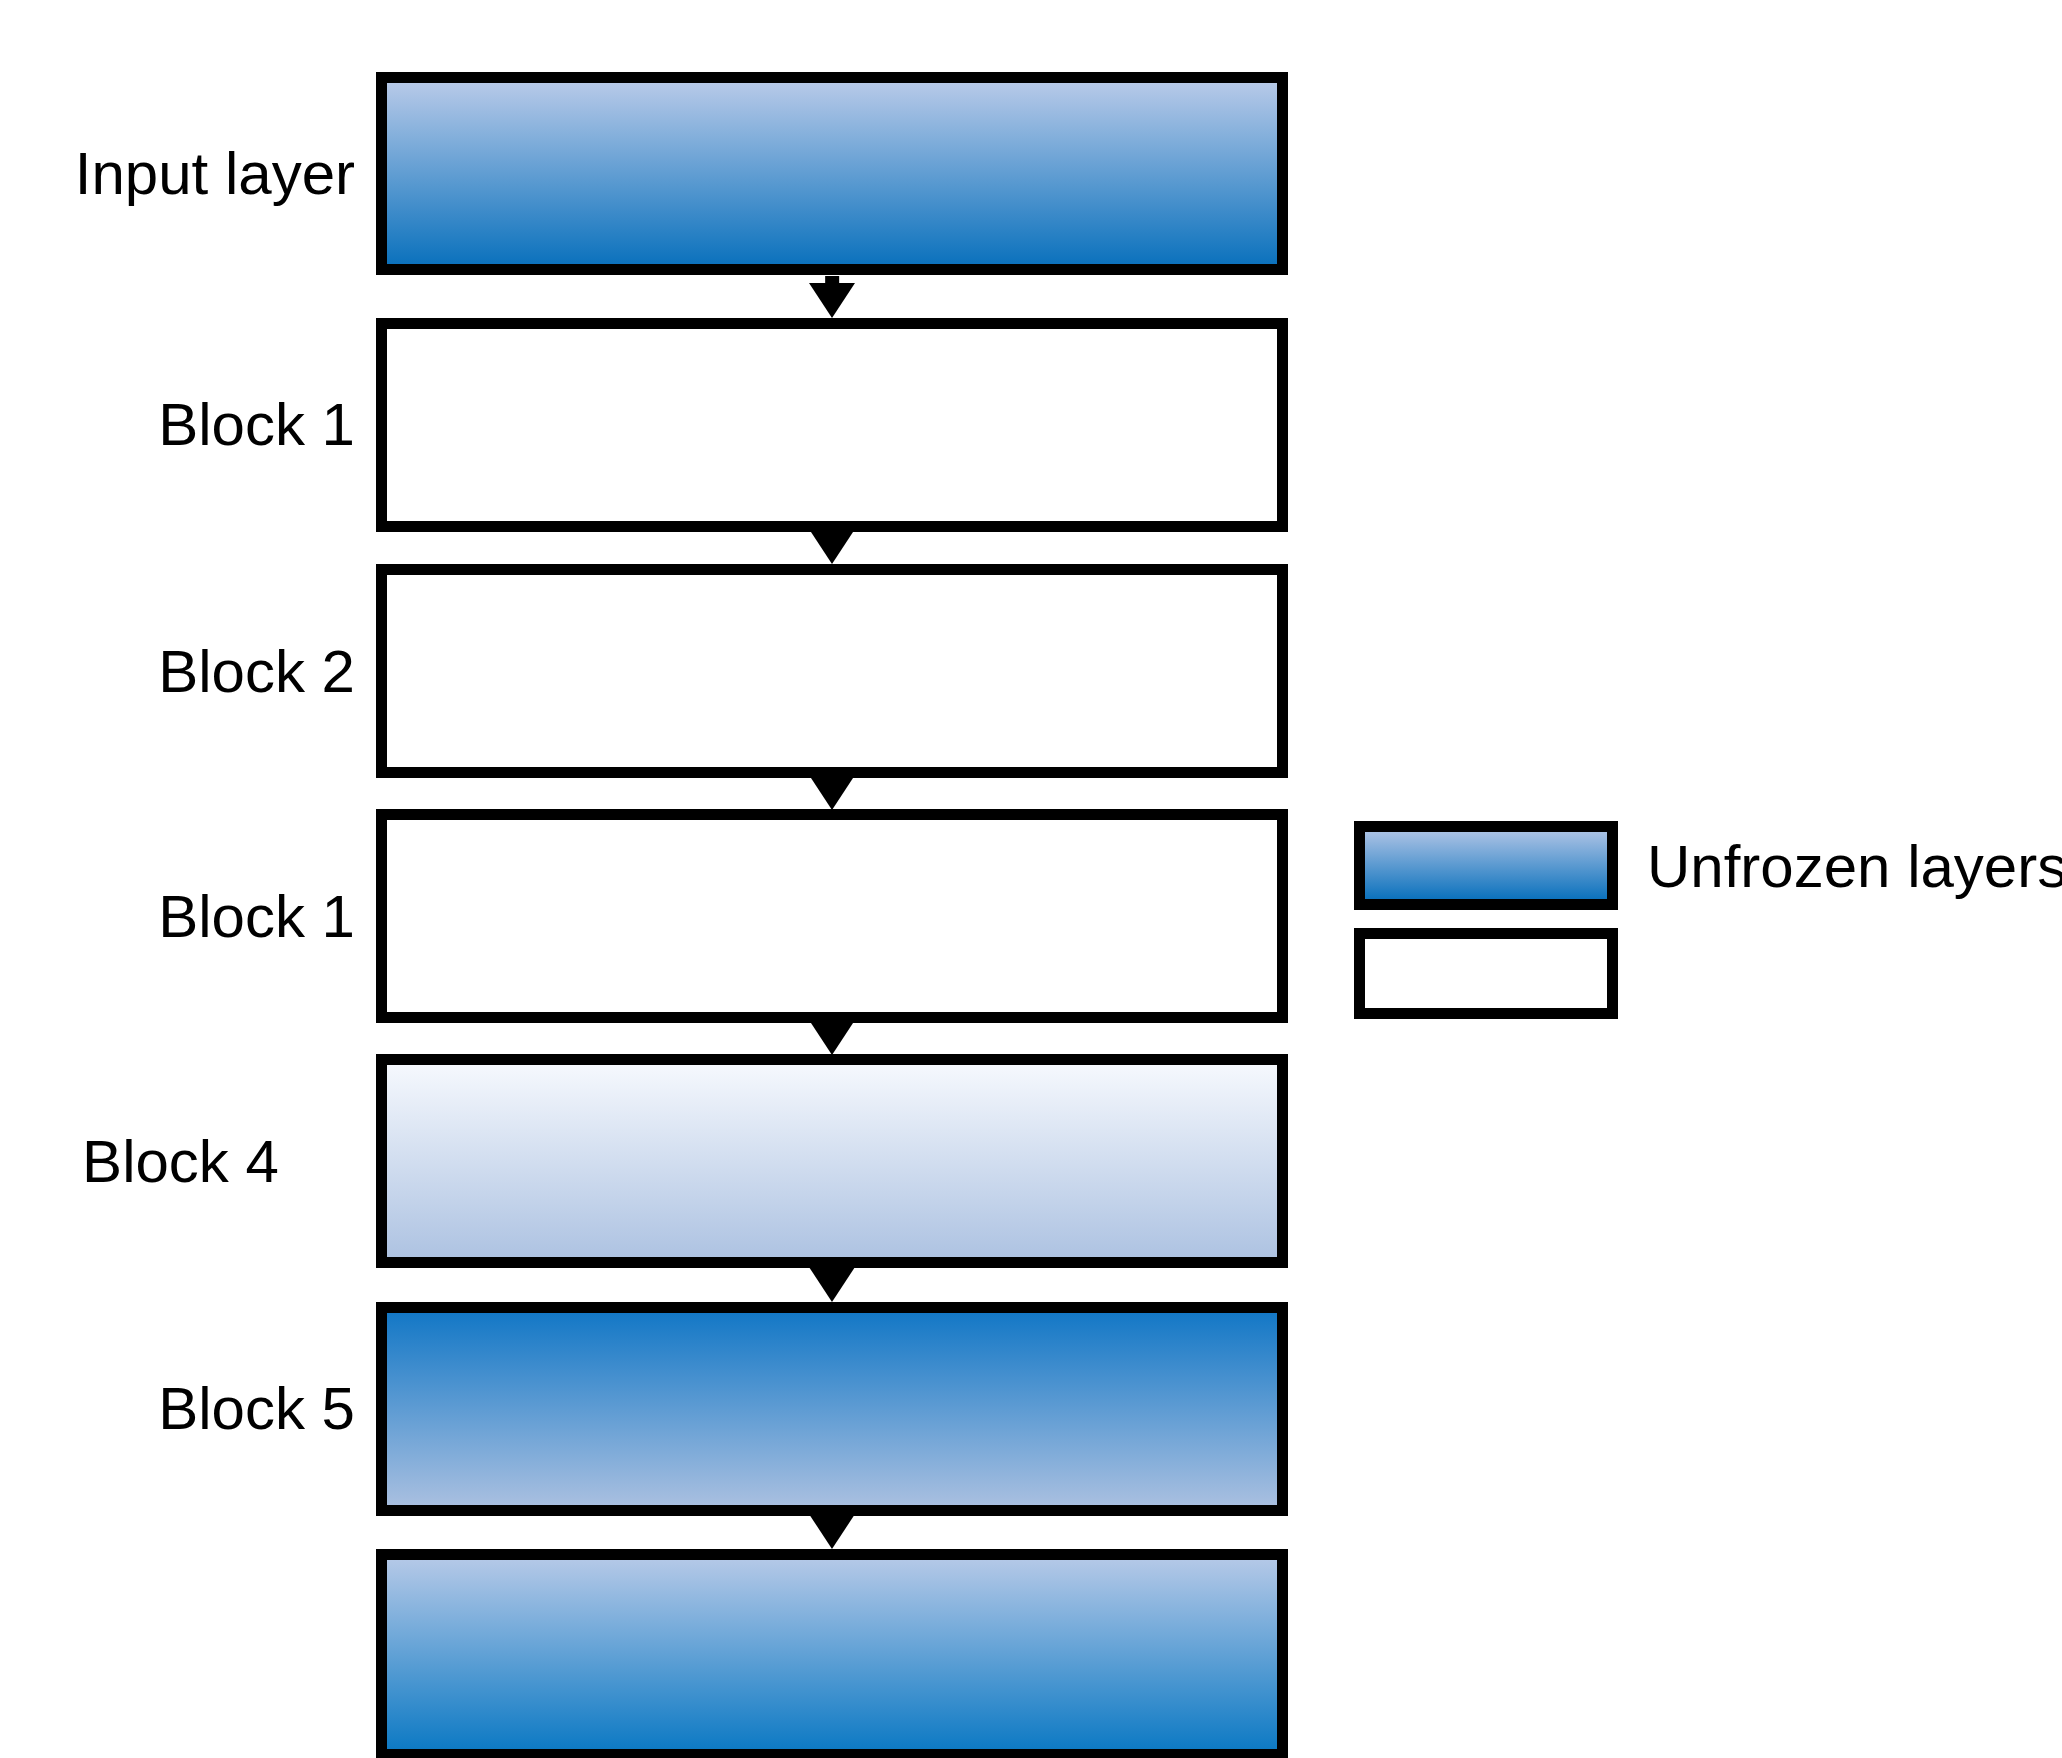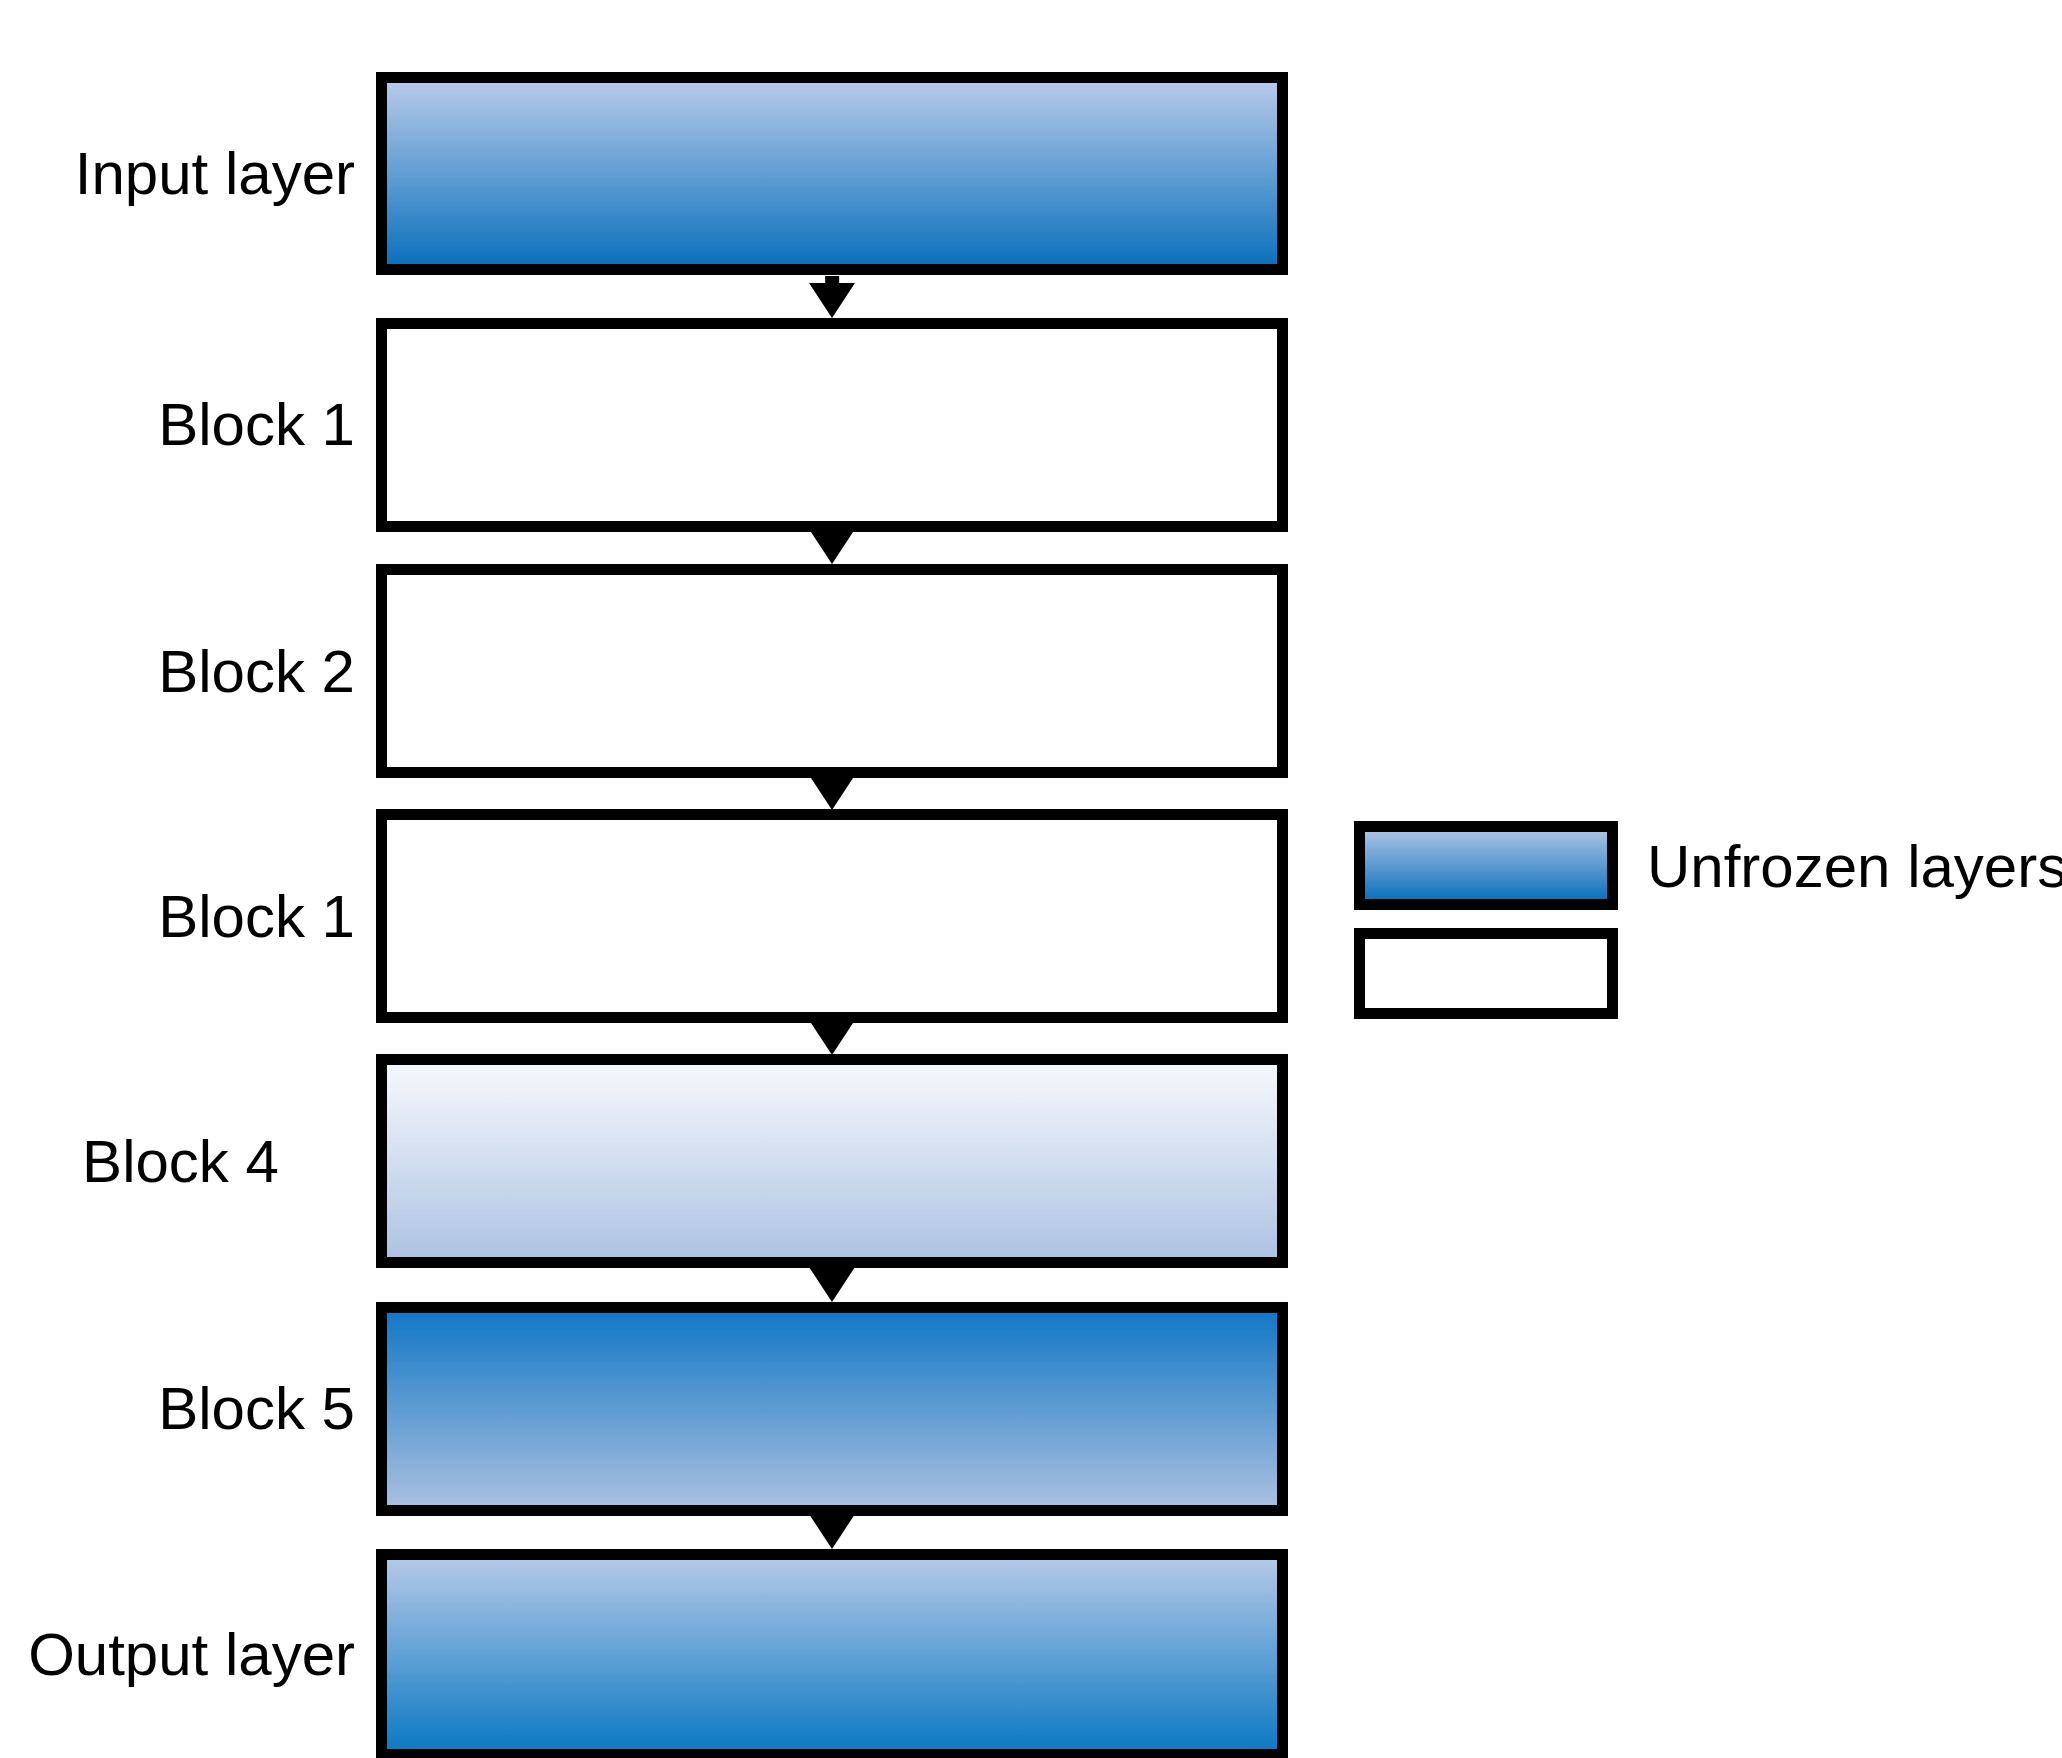--- a/index.html
+++ b/index.html
@@ -88,21 +88,20 @@
     <div class="flow-label" style="left: 0px; width: 355px; top: 358px;">Block 1</div>
     <div class="flow-box" style="left: 376px; top: 527px; width: 912px; height: 214px; border-width: 11.3px; border-color: rgb(0, 0, 0); background: rgb(255, 255, 255);"></div>
     <div class="flow-label" style="left: 0px; width: 355px; top: 605px;">Block 2</div>
     <div class="flow-box" style="left: 376px; top: 772px; width: 912px; height: 214px; border-width: 11.3px; border-color: rgb(0, 0, 0); background: rgb(255, 255, 255);"></div>
     <div class="flow-label" style="left: 0px; width: 355px; top: 850px;">Block 1</div>
     <div class="flow-box" style="left: 376px; top: 1017px; width: 912px; height: 214px; border-width: 11.3px; border-color: rgb(0, 0, 0); background: linear-gradient(rgb(245, 248, 253) 0%, rgb(174, 195, 226) 100%);"></div>
     <div class="flow-label" style="left: 3px; width: 355px; top: 1095px; text-align: center;">Block 4</div>
     <div class="flow-box" style="left: 376px; top: 1265px; width: 912px; height: 214px; border-width: 11.3px; border-color: rgb(0, 0, 0); background: linear-gradient(rgb(20, 120, 198) 0%, rgb(168, 191, 224) 100%);"></div>
     <div class="flow-label" style="left: 0px; width: 355px; top: 1342px; text-align: right;">Block 5</div>
     <div class="flow-box" style="left: 376px; top: 1512px; width: 912px; height: 211px; border-width: 11.3px; border-color: rgb(0, 0, 0); background: linear-gradient(rgb(179, 200, 231) 0%, rgb(14, 122, 196) 100%);"></div>
-    <div class="flow-label" style="left: 0px; width: 355px; top: 1588px;">Output layer</div>
     <div class="arrow" style="left: 832px; top: 239px; width: 48px; height: 42px; margin-left: -24px;">
       <div class="stem" style="height: 18px;"></div>
       <div class="head"></div>
     </div>
     <div class="arrow" style="left: 832px; top: 495px; width: 48px; height: 32px; margin-left: -24px;">
       <div class="stem" style="height: 8px;"></div>
       <div class="head"></div>
     </div>
     <div class="arrow" style="left: 832px; top: 742px; width: 48px; height: 31px; margin-left: -24px;">
       <div class="stem" style="height: 6.4px;"></div>

